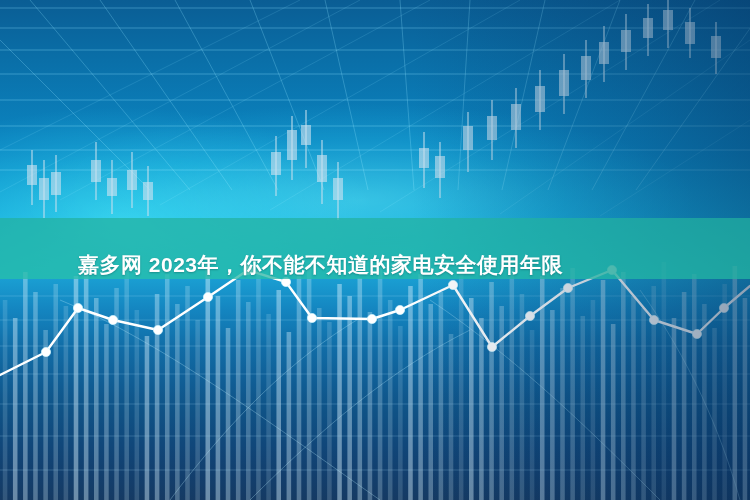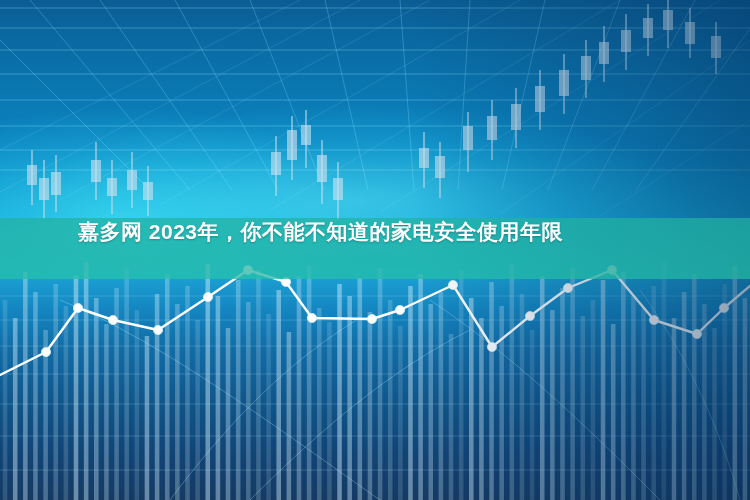--- a/index.html
+++ b/index.html
@@ -82,21 +82,21 @@
     stroke-width: 0.8;
   }
   #title-band {
     position: absolute;
     left: 0;
     top: 218px;
     width: 750px;
     height: 61px;
     background: rgba(34,178,160,0.72);
     display: flex;
-    align-items: flex-start;
+    align-items: flex-end;
   }
   #banner-title {
     color: #ffffff;
     font-size: 21px;
     font-weight: bold;
     letter-spacing: 0.5px;
     padding-left: 78px;
     white-space: nowrap;
     text-shadow: 0 1px 2px rgba(0,60,70,0.35);
   }

